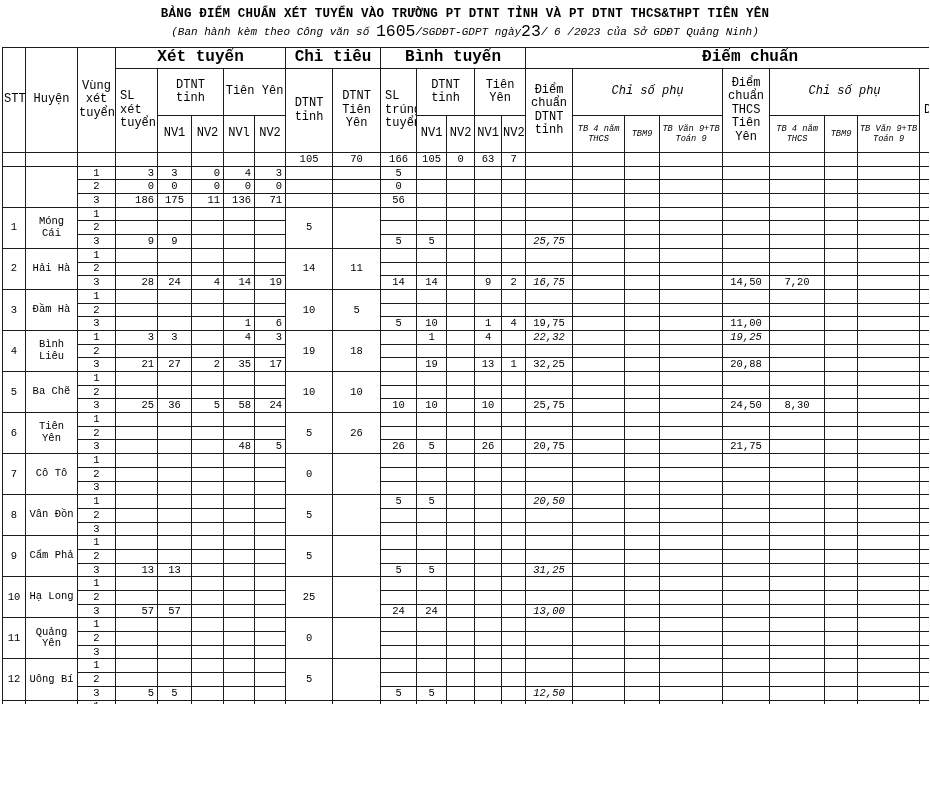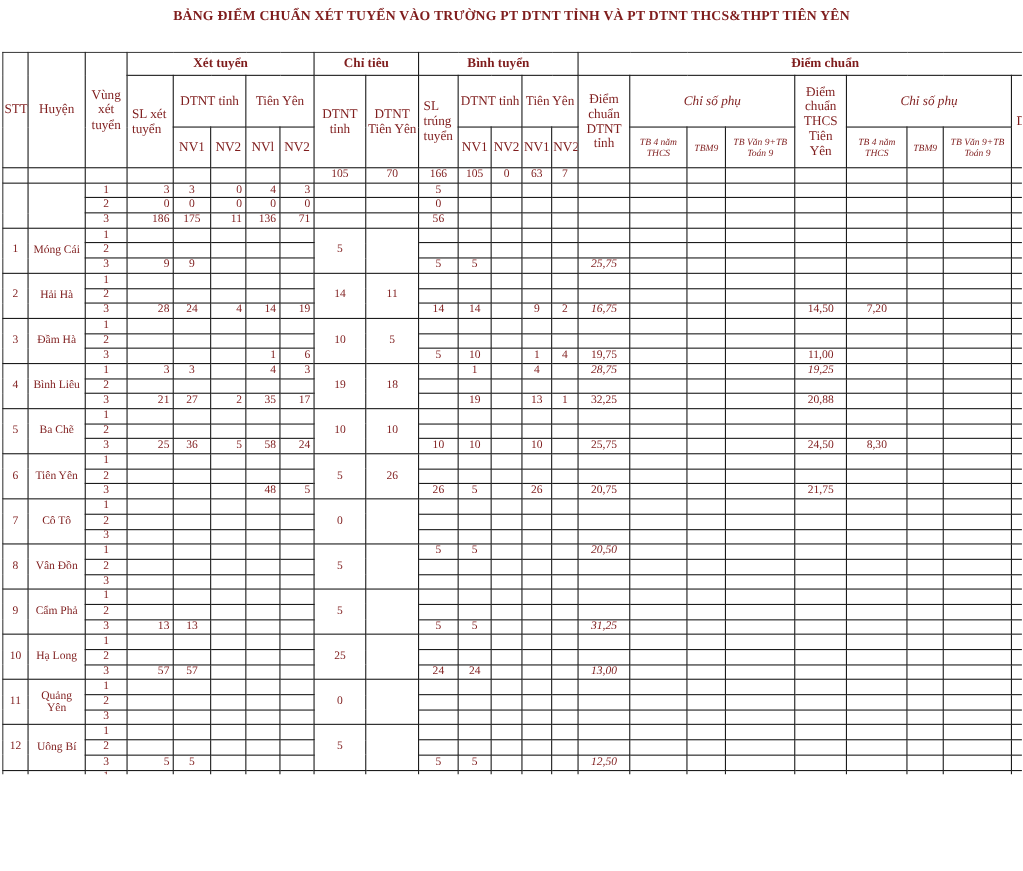--- a/index.html
+++ b/index.html
@@ -1,43 +1,44 @@
 <!DOCTYPE html>
 <html><head>
 <meta charset="utf-8">
 <style>
   html,body{margin:0;padding:0;background:#fff;}
   .page{position:relative;width:930px;height:704px;background:#ffffff;overflow:hidden;
-        font-family:Liberation Serif, serif;color:#7f1d1d;}
+        font-family:Liberation Mono, monospace;color:#000000;}
   .title{position:absolute;top:7px;left:0;width:930px;text-align:center;
          font-weight:bold;font-size:12.5px;letter-spacing:.2px;}
   .subtitle{position:absolute;top:24px;left:0;width:930px;text-align:center;
             font-style:italic;font-size:11px;}
   .subtitle .bignum{font-style:normal;font-size:16.5px;line-height:1;vertical-align:-1px;}
   .table-wrap{position:absolute;top:47px;left:2px;width:927px;height:741px;overflow:hidden;}
   table{border-collapse:collapse;table-layout:fixed;width:972px;border:1.5px solid #111;}
   th,td{border:1px solid #1c1c1c;padding:0;overflow:hidden;}
   th{font-weight:normal;font-size:12px;line-height:1.12;text-align:center;vertical-align:middle;padding:0 1px;}
-  th.b{font-weight:bold;font-size:12px;}
+  th.b{font-weight:bold;font-size:16px;}
   th.i{font-style:italic;}
   th.sm{font-style:italic;font-size:8.7px;line-height:1.2;}
   th.tl{text-align:left;padding-left:4px;}
   tr.hr-a{height:21px;} tr.hr-b{height:47px;} tr.hr-c{height:37px;}
   tbody tr{height:13.7px;}
   td{font-size:10.5px;line-height:1.02;white-space:nowrap;vertical-align:middle;}
   td.ac{text-align:center;}
   td.ar{text-align:right;padding-right:3px;}
   td.it{font-style:italic;}
   td.huyen{white-space:normal;line-height:1.12;padding:0 3px;}
 </style>
 </head>
 <body>
 
 <div class="page">
   <div class="title">BẢNG ĐIỂM CHUẨN XÉT TUYỂN VÀO TRƯỜNG PT DTNT TỈNH VÀ PT DTNT THCS&amp;THPT TIÊN YÊN</div>
+  <div class="subtitle"><span>(Ban hành kèm theo Công văn số </span><span class="bignum">1605</span><span>/SGDĐT-GDPT ngày</span><span class="bignum">23</span><span>/ 6 /2023 của Sở GDĐT Quảng Ninh)</span></div>
 
   <div class="table-wrap">
     <table>
       <colgroup>
         <col style="width:23px">
           <col style="width:52px">
           <col style="width:38px">
         <col style="width:42px">
           <col style="width:34px">
           <col style="width:32px">
@@ -422,21 +423,21 @@
             <td class="ar"></td>
             <td class="ar">4</td>
             <td class="ar">3</td>
             <td class="ac" rowspan="3">19</td>
             <td class="ac" rowspan="3">18</td>
             <td class="ac"></td>
             <td class="ac">1</td>
             <td class="ac"></td>
             <td class="ac">4</td>
             <td class="ac"></td>
-            <td class="ac it">28,75</td>
+            <td class="ac it">22,32</td>
             <td class="ac"></td>
             <td class="ac"></td>
             <td class="ac"></td>
             <td class="ac it">19,25</td>
             <td class="ac"></td>
             <td class="ac"></td>
             <td class="ac"></td>
             <td class="ac"></td>
           </tr>
           <tr>

